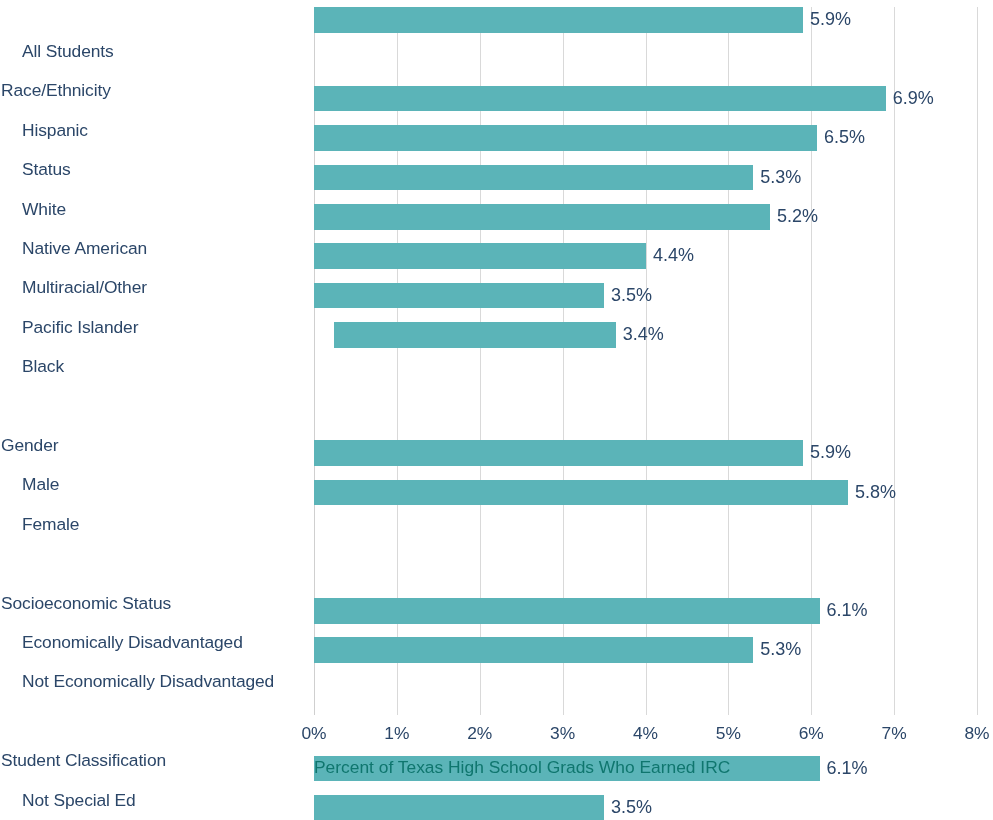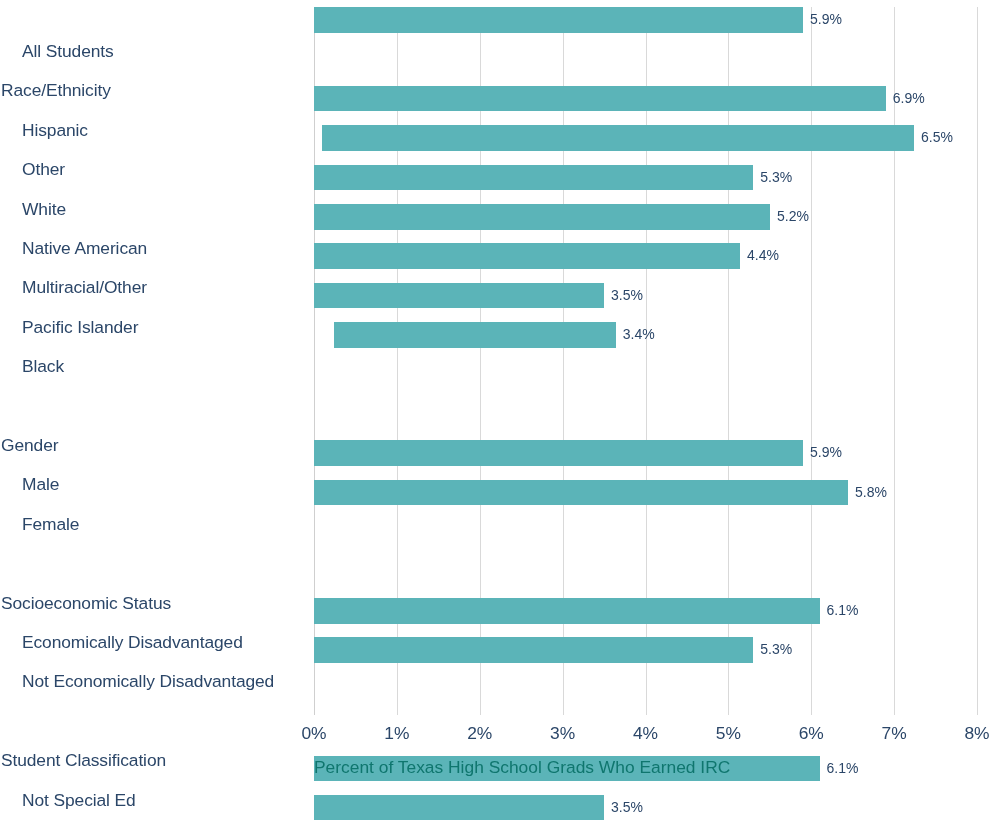--- a/index.html
+++ b/index.html
@@ -87,21 +87,21 @@
     height: 25.5px;
     background: #5bb4b8;
   }
   .bar-value {
     position: absolute;
     left: 100%;
     top: 0;
     height: 25.5px;
     line-height: 25.5px;
     margin-left: 7px;
-    font-size: 14px;
+    font-size: 18px;
     white-space: nowrap;
     color: #2b4668;
   }
 
   
   .x-axis {
     position: absolute;
     left: 314px;
     top: 715px;
     width: 663px;
@@ -155,43 +155,43 @@
           <div class="row-label group">Race/Ethnicity</div>
         </div>
         <div class="row" style="top: 78.8px;">
           <div class="row-label child">Hispanic</div>
           <div class="bar-wrap" style="width: 571.837px;">
             <div class="bar" style="background: rgb(91, 180, 184);"></div>
             <div class="bar-value">6.9%</div>
           </div>
         </div>
         <div class="row" style="top: 118.2px;">
-          <div class="row-label child">Other</div>
-          <div class="bar-wrap" style="width: 592px; padding-left: 8px;">
+          <div class="row-label child">Status</div>
+          <div class="bar-wrap" style="width: 503px;">
             <div class="bar" style="background: rgb(91, 180, 184);"></div>
             <div class="bar-value">6.5%</div>
           </div>
         </div>
         <div class="row" style="top: 157.6px;">
           <div class="row-label child">White</div>
           <div class="bar-wrap" style="width: 439.238px;">
             <div class="bar" style="background: rgb(91, 180, 184);"></div>
             <div class="bar-value">5.3%</div>
           </div>
         </div>
         <div class="row" style="top: 197px;">
           <div class="row-label child">Native American</div>
           <div class="bar-wrap" style="width: 456px;">
             <div class="bar" style="background: rgb(91, 180, 184);"></div>
             <div class="bar-value">5.2%</div>
           </div>
         </div>
         <div class="row" style="top: 236.4px;">
           <div class="row-label child">Multiracial/Other</div>
-          <div class="bar-wrap" style="width: 426px;">
+          <div class="bar-wrap" style="width: 332px;">
             <div class="bar" style="background: rgb(91, 180, 184);"></div>
             <div class="bar-value">4.4%</div>
           </div>
         </div>
         <div class="row" style="top: 275.8px;">
           <div class="row-label child">Pacific Islander</div>
           <div class="bar-wrap" style="width: 290.062px;">
             <div class="bar" style="background: rgb(91, 180, 184);"></div>
             <div class="bar-value">3.5%</div>
           </div>

